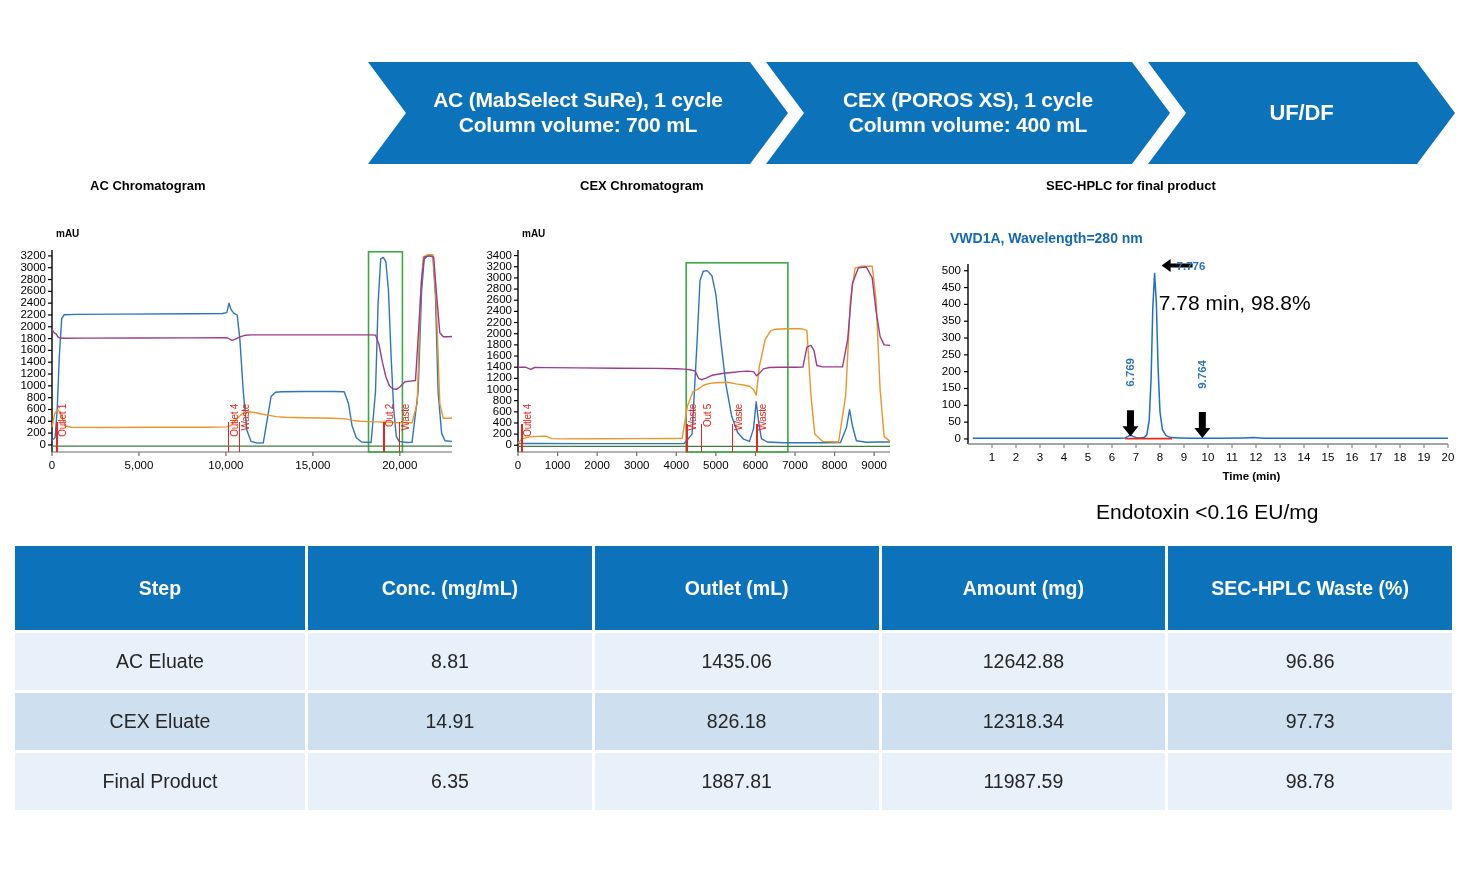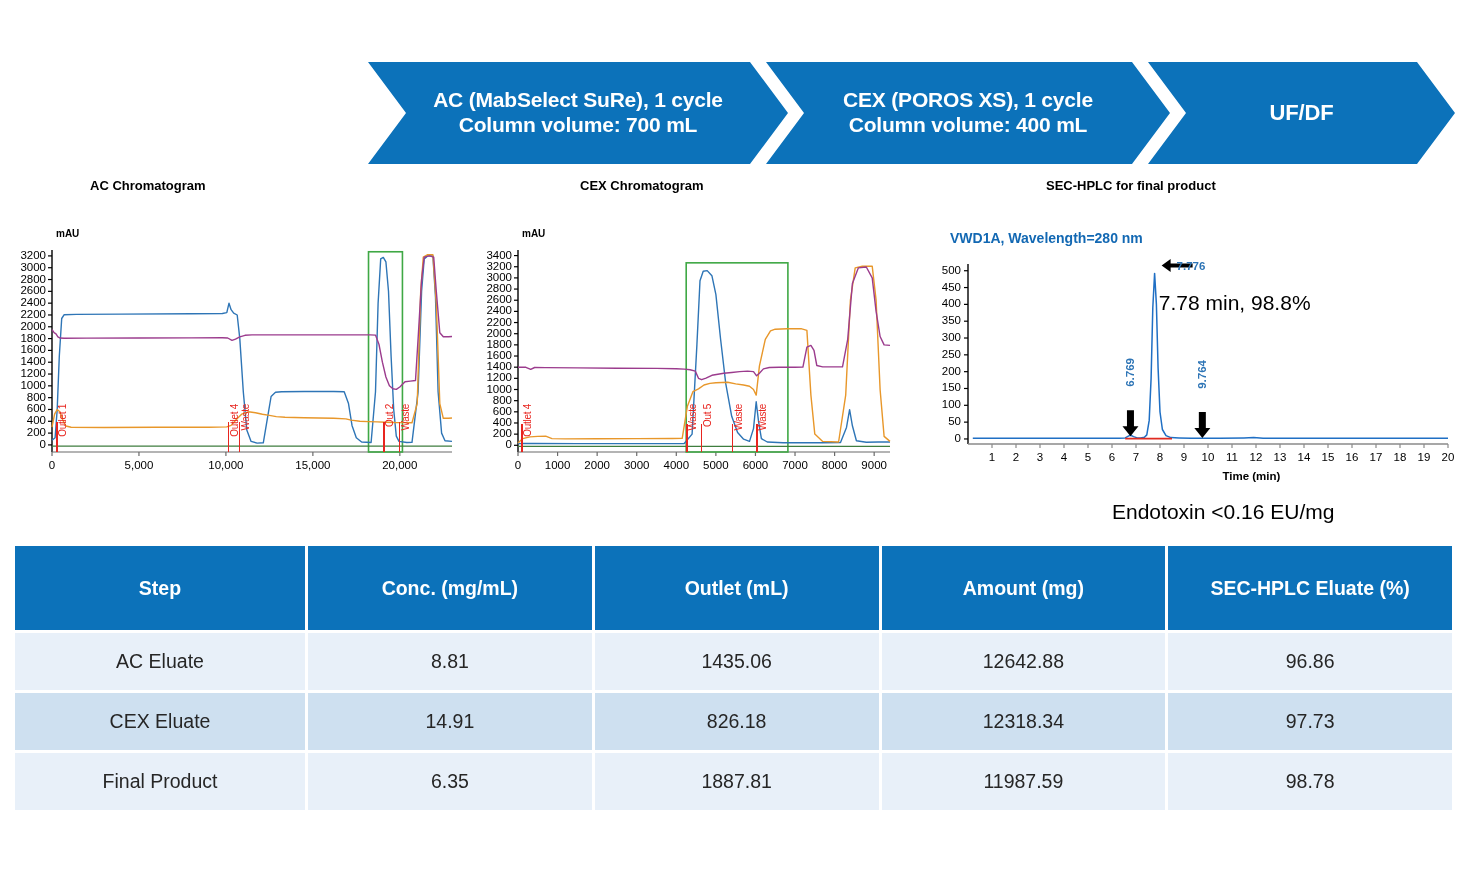--- a/index.html
+++ b/index.html
@@ -231,30 +231,30 @@
         <polyline points="52.8,210.3 72.0,210.3 96.0,210.3 120.0,210.3 144.0,210.3 168.0,210.3 187.2,210.3 199.2,210.3 205.2,209.9 208.8,207.9 210.7,207.3 213.6,208.6 217.2,209.9 220.8,209.9 224.4,209.3 226.8,206.9 229.2,192.4 231.1,150.4 232.8,79.7 234.6,45.4 236.4,76.4 238.1,140.3 240.0,184.0 242.4,201.5 246.0,207.6 250.8,209.6 259.2,209.9 271.2,210.3 282.3,210.3 300.0,210.3 324.0,209.9 333.6,209.6 343.2,210.3 360.0,210.3 384.0,210.3 408.0,210.3 432.0,210.3 456.0,210.3 480.0,210.3 504.0,210.3 528.0,210.3" fill="none" stroke="#1F6FC4" stroke-width="1.5" stroke-linejoin="round"></polyline>
         <polyline points="205.2,210.6 216.0,210.6 228.0,210.6 240.0,210.6 252.0,210.6" fill="none" stroke="#E02B20" stroke-width="1.6" stroke-linejoin="round"></polyline>
       </svg><svg width="540" height="272" style="position: absolute; left: 0px; top: 0px;">
         <path d="M 206.95600000000002 182.26168224299064 l 7 0 l 0 16 l 4.5 0 l -8 10 l -8 -10 l 4.5 0 z" fill="#000"></path>
       </svg><div class="hplc-peaklab" style="left: 204.456px; top: 130.262px;">6.769</div><svg width="540" height="272" style="position: absolute; left: 0px; top: 0px;">
         <path d="M 240.624 39.42056074766356 l 22 0 l 0 -4.5 l 9 6.5 l -9 6.5 l 0 -4.5 l -22 0 z" fill="#000" transform="rotate(180 256.624 39.42056074766356)"></path>
       </svg><div class="hplc-peaklab horiz" style="left: 256.624px; top: 32.4206px;">7.776</div><svg width="540" height="272" style="position: absolute; left: 0px; top: 0px;">
         <path d="M 278.836 183.94392523364485 l 7 0 l 0 16 l 4.5 0 l -8 10 l -8 -10 l 4.5 0 z" fill="#000"></path>
       </svg><div class="hplc-peaklab" style="left: 276.336px; top: 131.944px;">9.764</div><div class="hplc-annot" style="left: 238.8px; top: 62.9159px;">7.78 min, 98.8%</div><div class="hplc-axis-title" style="left: 302.4px; top: 242px;">Time (min)</div></div>
 
-  <div class="endotoxin" style="left:1096px; top:500px;margin-left:16px;">Endotoxin &lt;0.16 EU/mg</div>
+  <div class="endotoxin" style="left:1096px; top:500px;">Endotoxin &lt;0.16 EU/mg</div>
 
   <table class="summary">
     <thead>
       <tr>
         <th class="col-step">Step</th>
         <th>Conc. (mg/mL)</th>
         <th>Outlet (mL)</th>
         <th>Amount (mg)</th>
-        <th>SEC-HPLC Eluate (%)</th>
+        <th>SEC-HPLC Waste (%)</th>
       </tr>
     </thead>
     <tbody>
       <tr class="r-odd">
         <td>AC Eluate</td>
         <td>8.81</td>
         <td>1435.06</td>
         <td>12642.88</td>
         <td>96.86</td>
       </tr>

